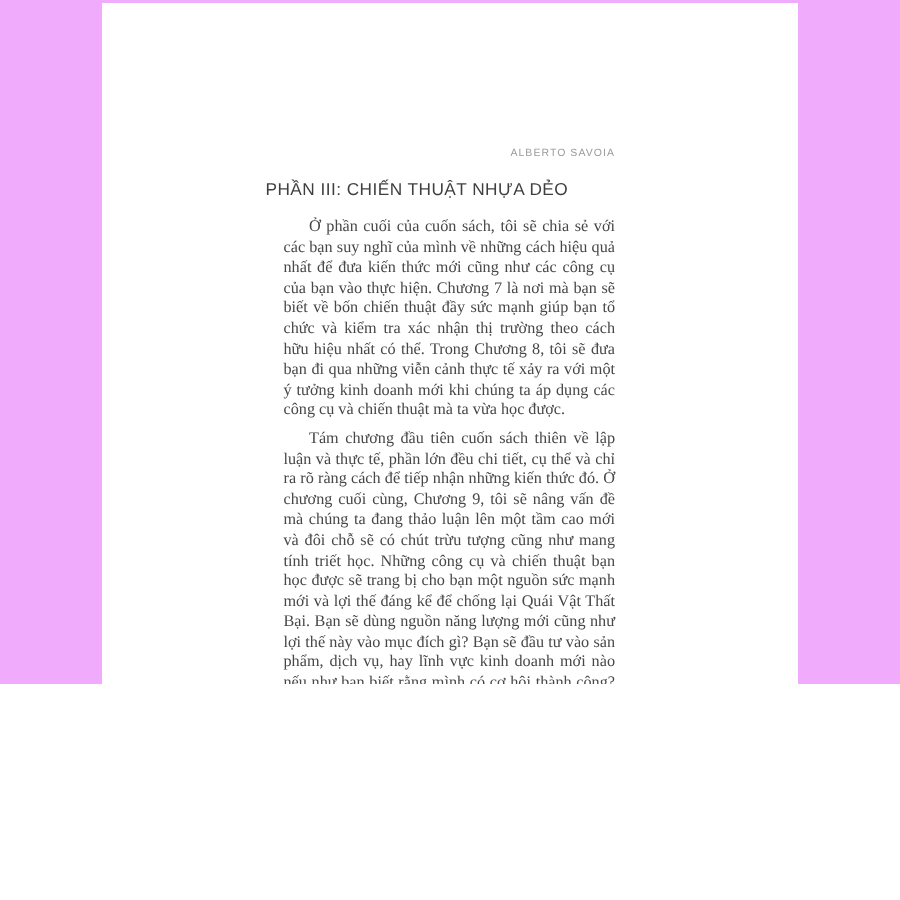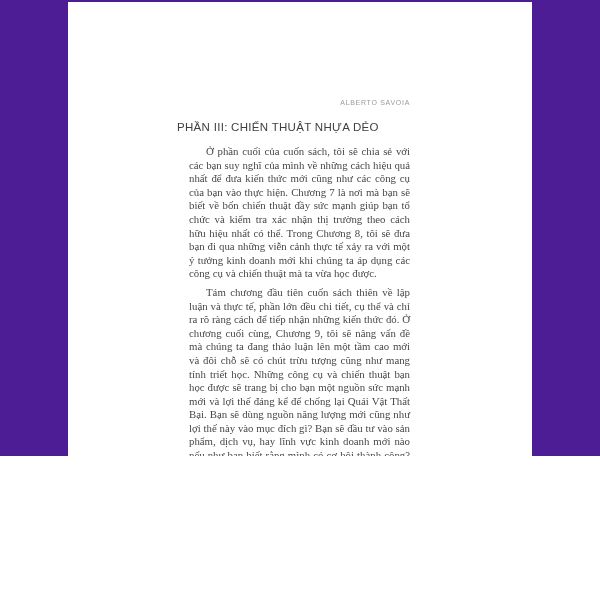--- a/index.html
+++ b/index.html
@@ -3,21 +3,21 @@
 <meta charset="utf-8">
 <style>
   html, body {
     margin: 0;
     padding: 0;
   }
   .canvas {
     position: relative;
     width: 600px;
     height: 456px;
-    background: #4c1d95;
+    background: #f0abfc;
     overflow: hidden;
     font-family: "Liberation Serif", serif;
   }
   .book-page {
     position: absolute;
     left: 68px;
     top: 2px;
     width: 464px;
     height: 594px;
     background: #ffffff;

